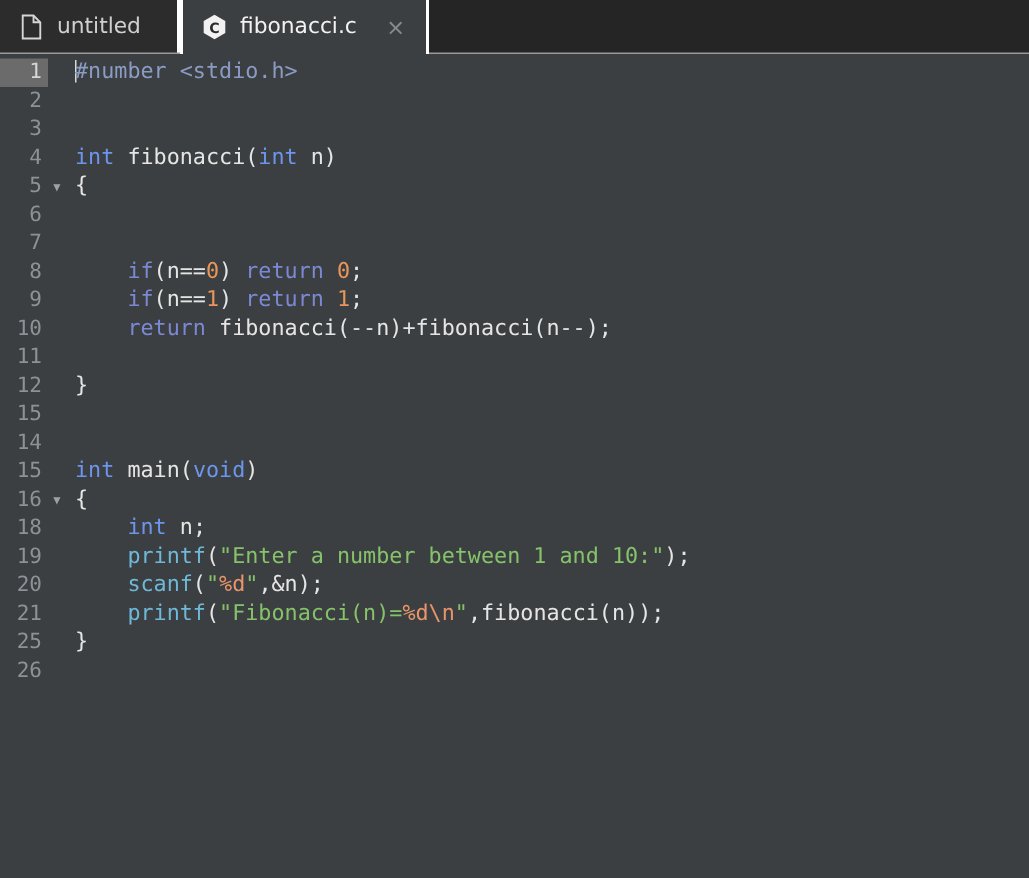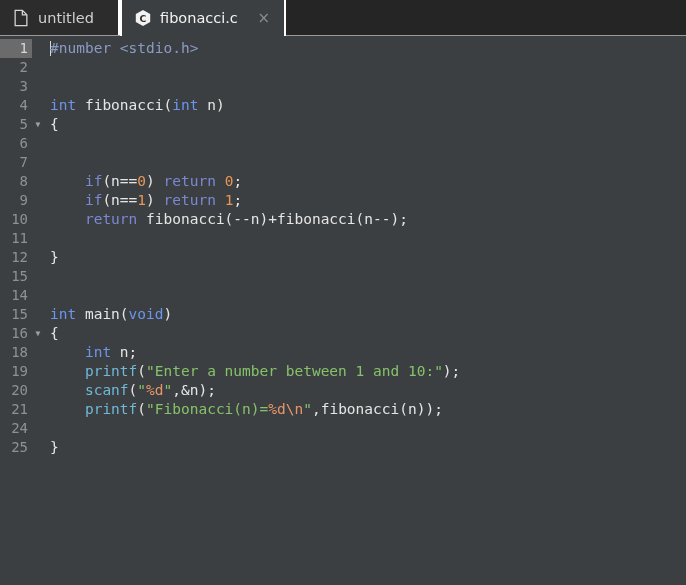--- a/index.html
+++ b/index.html
@@ -184,18 +184,18 @@
         <div class="row"><div class="gutter-num">11</div><div class="fold"></div><div class="code-text"></div></div>
         <div class="row"><div class="gutter-num">12</div><div class="fold"></div><div class="code-text"><span class="pl">}</span></div></div>
         <div class="row"><div class="gutter-num">15</div><div class="fold"></div><div class="code-text"></div></div>
         <div class="row"><div class="gutter-num">14</div><div class="fold"></div><div class="code-text"></div></div>
         <div class="row"><div class="gutter-num">15</div><div class="fold"></div><div class="code-text"><span class="k">int</span><span class="pl"> main(</span><span class="k">void</span><span class="pl">)</span></div></div>
         <div class="row"><div class="gutter-num">16</div><div class="fold">▼</div><div class="code-text"><span class="pl">{</span></div></div>
         <div class="row"><div class="gutter-num">18</div><div class="fold"></div><div class="code-text"><span class="pl">    </span><span class="k">int</span><span class="pl"> n;</span></div></div>
         <div class="row"><div class="gutter-num">19</div><div class="fold"></div><div class="code-text"><span class="pl">    </span><span class="fn">printf</span><span class="pl">(</span><span class="str">"Enter a number between 1 and 10:"</span><span class="pl">);</span></div></div>
         <div class="row"><div class="gutter-num">20</div><div class="fold"></div><div class="code-text"><span class="pl">    </span><span class="fn">scanf</span><span class="pl">(</span><span class="str">"</span><span class="esc">%d</span><span class="str">"</span><span class="pl">,&amp;n);</span></div></div>
         <div class="row"><div class="gutter-num">21</div><div class="fold"></div><div class="code-text"><span class="pl">    </span><span class="fn">printf</span><span class="pl">(</span><span class="str">"Fibonacci(n)=</span><span class="esc">%d</span><span class="esc">\n</span><span class="str">"</span><span class="pl">,fibonacci(n));</span></div></div>
-        <div class="row"><div class="gutter-num">24</div><div class="fold"></div><div class="code-text"></div></div>
         <div class="row"><div class="gutter-num">25</div><div class="fold"></div><div class="code-text"><span class="pl">}</span></div></div>
+        <div class="row"><div class="gutter-num">26</div><div class="fold"></div><div class="code-text"></div></div>
       </div>
   </div>
 
 </div>
 
 </body></html>

